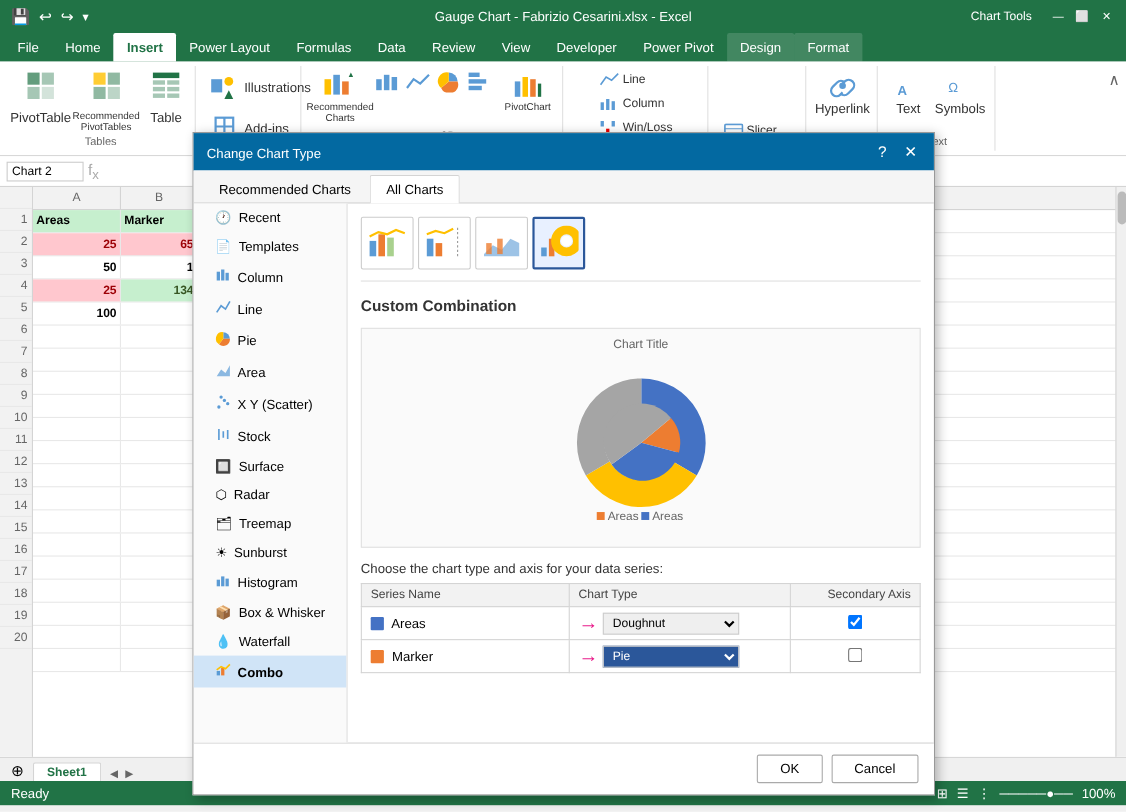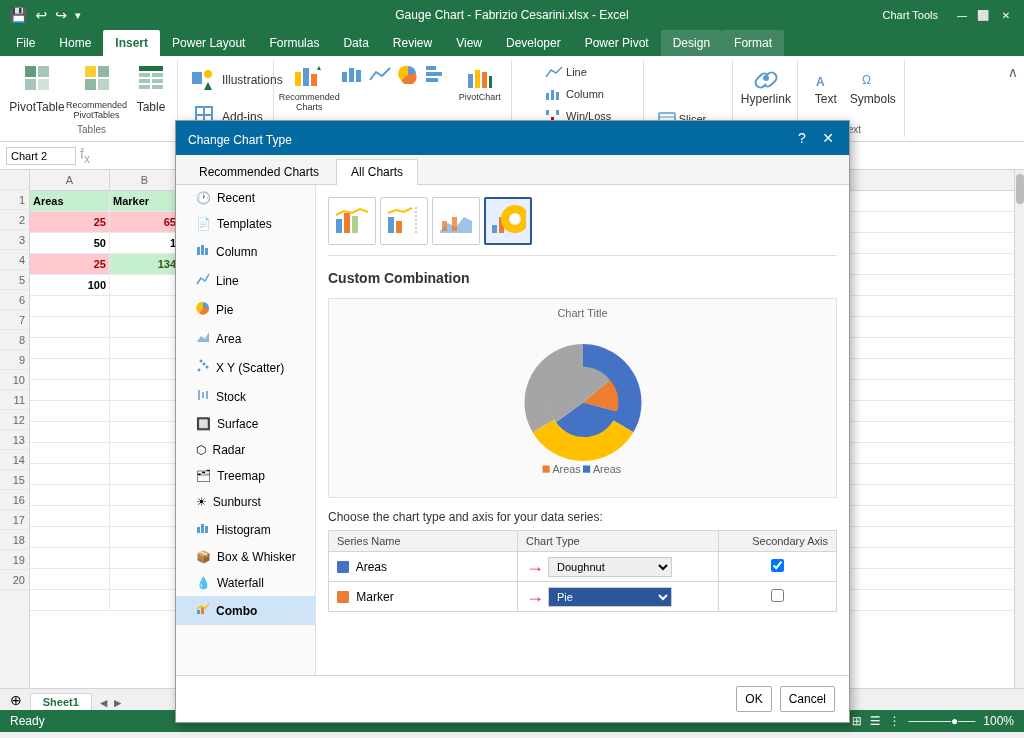--- a/index.html
+++ b/index.html
@@ -311,21 +311,21 @@
     
     .dialog-footer {
       border-top: 1px solid #d4d4d4;
       padding: 10px 14px;
       display: flex;
       justify-content: flex-end;
       gap: 8px;
       background: white;
     }
     .btn-ok, .btn-cancel {
-      padding: 5px 8px;
+      padding: 5px 20px;
       font-size: 12px;
       cursor: pointer;
       border-radius: 2px;
     }
     .btn-ok { background: white; border: 1px solid #aaa; }
     .btn-cancel { background: white; border: 1px solid #aaa; }
 
     
     ::-webkit-scrollbar { width: 8px; height: 8px; }
     ::-webkit-scrollbar-track { background: #f0f0f0; }

